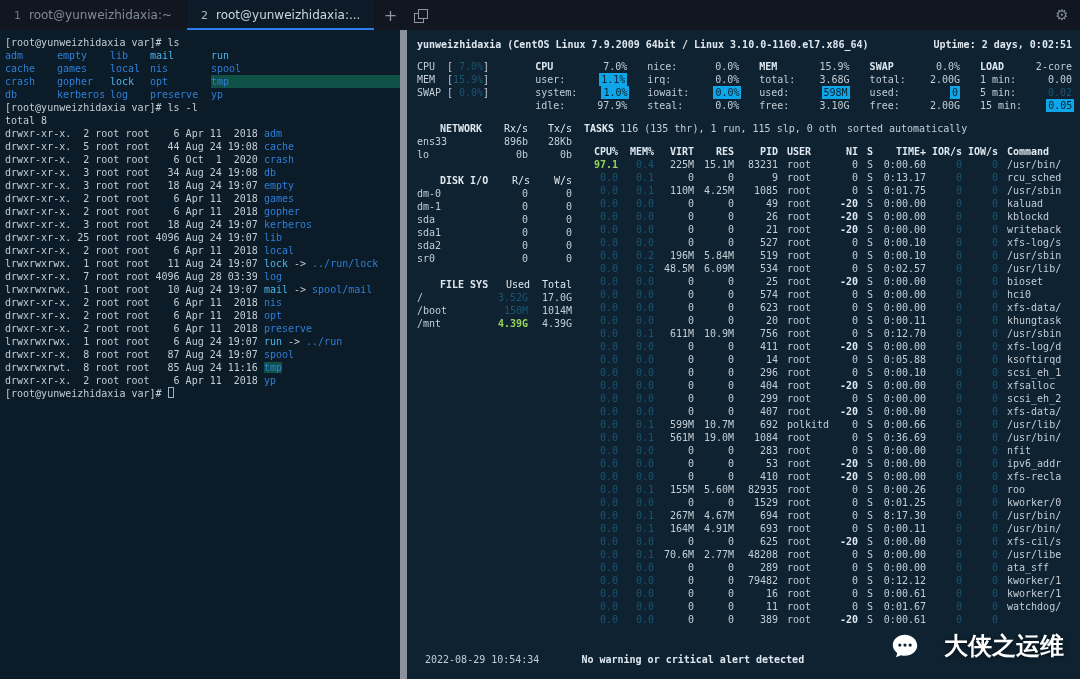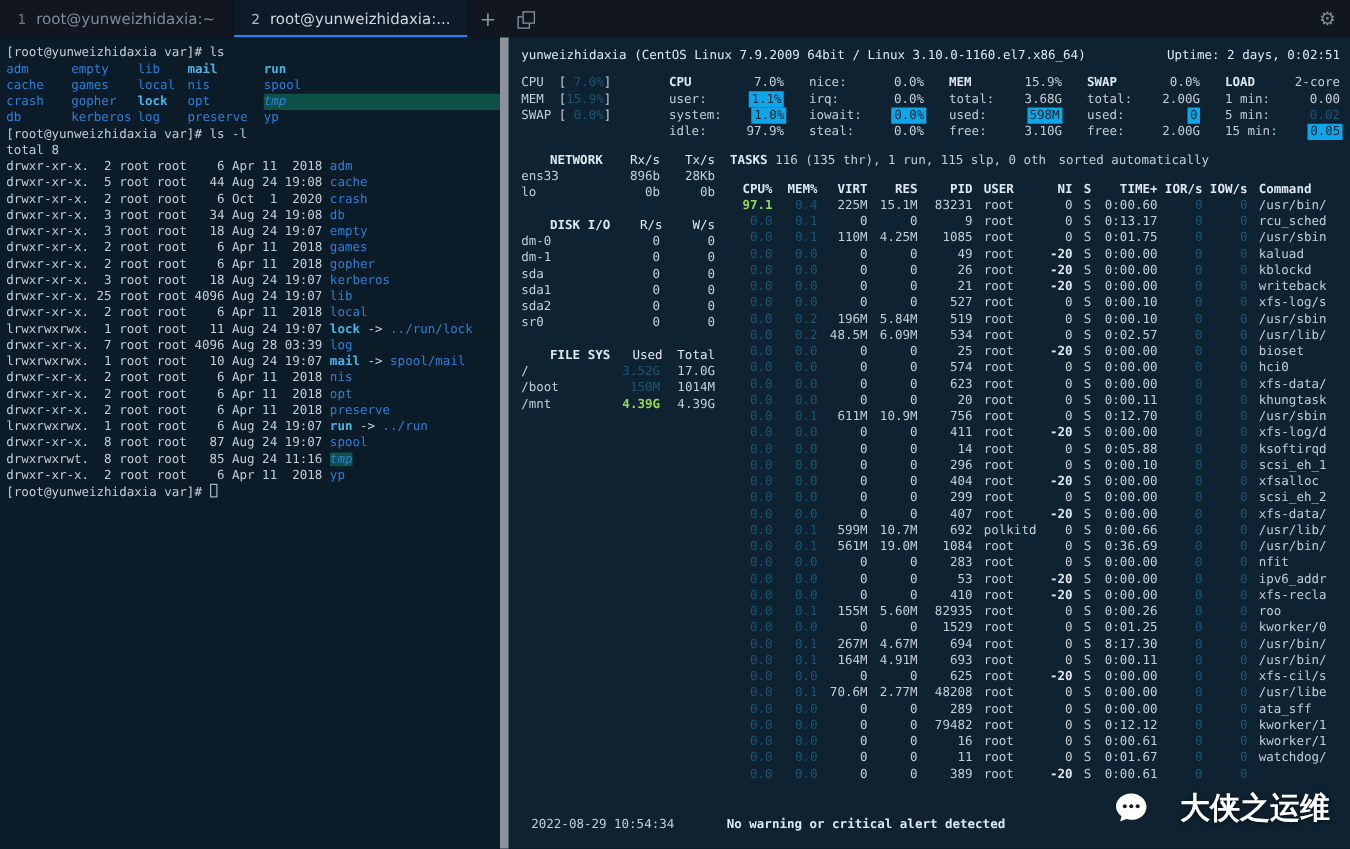--- a/index.html
+++ b/index.html
@@ -34,31 +34,31 @@
   
   .main { display: flex; height: 649px; flex: 1; }
   .left-pane { width: 400px; background: #0b1b27; padding: 6px 0 0 5px; overflow: hidden; }
   .splitter { width: 7px; background: #8b929b; }
   .right-pane { flex: 1; background: #0e2231; padding: 8px 8px 0 10px; position: relative; overflow: hidden; }
 
   .tline { white-space: pre; height: 13px; }
   .ls-grid { display: grid; grid-template-columns: 52px 53px 40px 61px auto; }
   .ls-grid span { height: 13px; }
   .dir { color: #2f7fd8; }
-  .link { color: #4cb4e8; font-weight: bold; }
-  .sticky { color: #2f7fd8; background: #0f5147; font-style: italic; }
+  .link { color: #4cb4e8; font-weight: normal; }
+  .sticky { color: #2f7fd8; background: #0f5147; }
   .cursor { display: inline-block; width: 6px; height: 11px; border: 1px solid #9fb2c0; vertical-align: -1px; }
 
   
   .g-bold { font-weight: bold; color: #dfe8f0; }
   .dim { color: #1a5573; }
   .badge { background: #0ea5e9; color: #0a2430; padding: 0 2px; margin-left: 24px; }
   .greenv { color: #97d45c; font-weight: bold; }
 
-  .g-header { display: flex; justify-content: space-between; font-weight: normal; color: #dfe8f0; white-space: pre; align-items: flex-end; }
+  .g-header { display: flex; justify-content: space-between; font-weight: bold; color: #dfe8f0; white-space: pre; align-items: flex-end; }
   .g-top { display: flex; gap: 20px; margin-top: 9px; }
   .ql { width: 100px; }
   .ql-line { display: flex; white-space: pre; height: 13px; }
   .ql-label { display: inline-block; width: 30px; }
   .ql-val { display: inline-block; width: 30px; text-align: right; }
   .sumcol { width: 92px; }
   .sumrow { display: flex; justify-content: space-between; height: 13px; white-space: pre; }
 
   .g-body { display: flex; margin-top: 10px; }
   .g-left { width: 155px; flex: 0 0 155px; }

